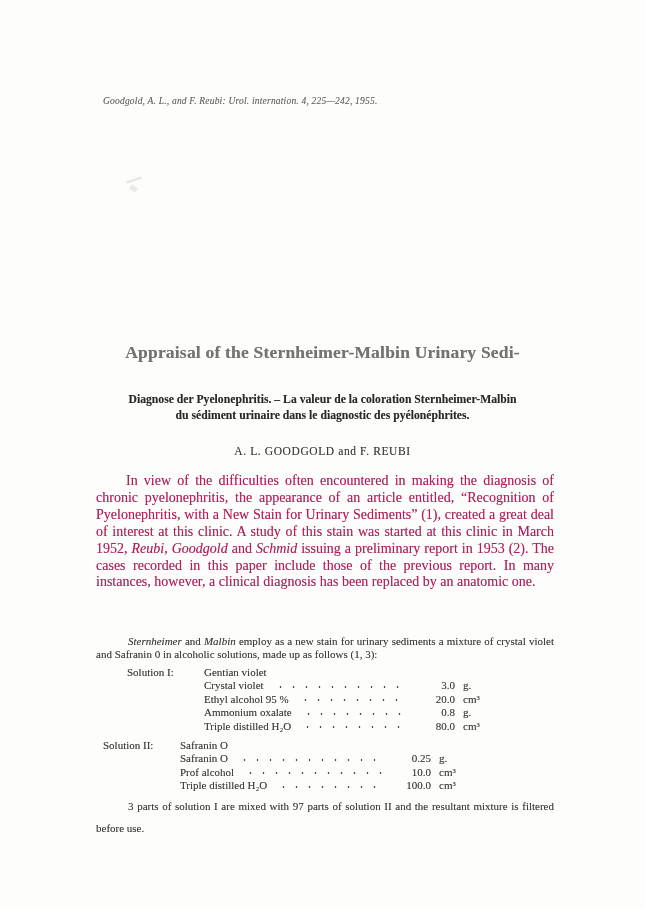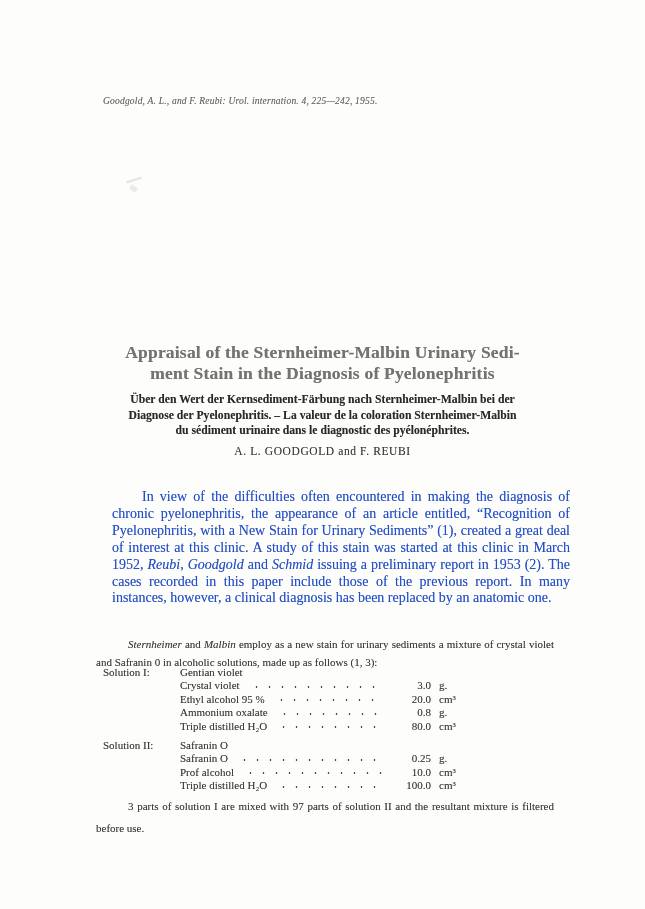--- a/index.html
+++ b/index.html
@@ -86,43 +86,43 @@
     color: #3a3935;
   }
   .intro {
     position: absolute;
     left: 96px; top: 473px;
     width: 458px;
     font-size: 14px;
     line-height: 16.9px;
     text-align: justify;
     text-indent: 30px;
-    color: #1d4ed8;
-    margin: 16px;
+    color: #be185d;
+    margin: 0;
   }
   .stain-note {
     position: absolute;
     left: 96px; top: 635px;
     width: 458px;
     font-size: 11px;
-    line-height: 18px;
+    line-height: 13px;
     text-align: justify;
     text-indent: 32px;
     color: #3a3935;
     margin: 0;
   }
   .solution {
     position: absolute;
     left: 103px;
     width: 366px;
     font-size: 11px;
     line-height: 13.4px;
     color: #3a3935;
   }
-  .solution-1 { top: 666px; }
+  .solution-1 { top: 666px; margin-left: 24px; }
   .solution-2 { top: 739px; }
   .sol-row { display: flex; align-items: baseline; }
   .sol-label { flex: none; width: 77px; }
   .sol-ing { flex: none; white-space: nowrap; }
   .leader {
     flex: 1;
     align-self: stretch;
     margin: 0 6px 0 10px;
     background-image: radial-gradient(circle, #4c4b46 0.9px, rgba(0,0,0,0) 1.15px);
     background-size: 13px 8px;
@@ -149,25 +149,23 @@
 
 <div class="page">
 
   <div class="citation">Goodgold, A. L., and F. Reubi: Urol. internation. 4, 225—242, 1955.</div>
 
   <div class="smudge"></div>
 
 
   <div class="title">
     <div>Appraisal of the Sternheimer-Malbin Urinary Sedi-</div>
-    <div>ment Stain in the Diagnosis of Pyelonephritis</div>
   </div>
 
   <div class="subtitle">
-    <div>Über den Wert der Kernsediment-Färbung nach Sternheimer-Malbin bei der</div>
     <div>Diagnose der Pyelonephritis. – La valeur de la coloration Sternheimer-Malbin</div>
     <div>du sédiment urinaire dans le diagnostic des pyélonéphrites.</div>
   </div>
 
   <div class="authors">A. L. GOODGOLD and F. REUBI</div>
 
   <p class="intro"><span>In view of the difficulties often encountered in making the diagnosis of chronic pyelonephritis, the appearance of an article entitled, “Recognition of Pyelonephritis, with a New Stain for Urinary Sediments” (1), created a great deal of interest at this clinic. A study of this stain was started at this clinic in March 1952, </span><span class="it">Reubi</span><span>, </span><span class="it">Goodgold</span><span> and </span><span class="it">Schmid</span><span> issuing a preliminary report in 1953 (2). The cases recorded in this paper include those of the previous report. In many instances, however, a clinical diagnosis has been replaced by an anatomic one.</span></p>
 
   <p class="stain-note"><span class="it">Sternheimer</span><span> and </span><span class="it">Malbin</span><span> employ as a new stain for urinary sediments a mixture of crystal violet and Safranin 0 in alcoholic solutions, made up as follows (1, 3):</span></p>
 

